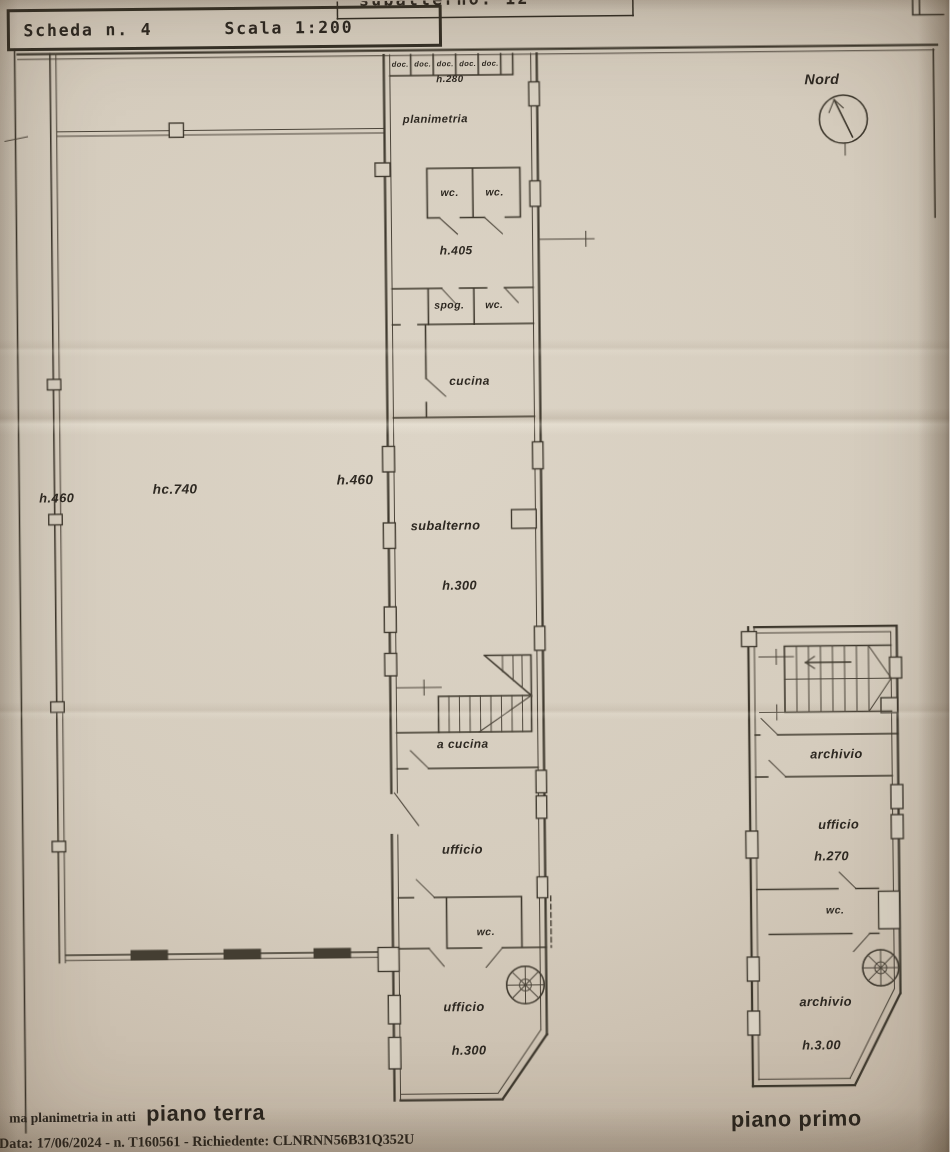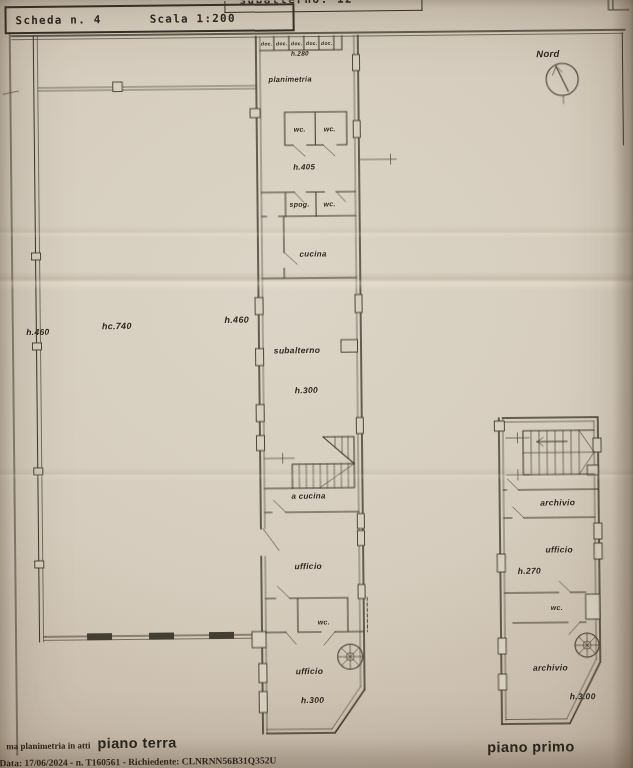--- a/index.html
+++ b/index.html
@@ -206,24 +206,24 @@
   <div class="lbl" style="left:306px;top:566px;font-size:8.5px;">ufficio</div>
   <div class="lbl" style="left:321px;top:622px;font-size:7px;">wc.</div>
   <div class="lbl" style="left:306px;top:671px;font-size:8.5px;">ufficio</div>
   <div class="lbl" style="left:309px;top:700px;font-size:8.5px;">h.300</div>
   <div class="lbl" style="left:38px;top:329px;font-size:8.5px;">h.460</div>
   <div class="lbl" style="left:117px;top:324px;font-size:9px;">hc.740</div>
   <div class="lbl" style="left:237px;top:319px;font-size:9px;">h.460</div>
 
   <div class="lbl" style="left:556px;top:505px;font-size:8.5px;">archivio</div>
   <div class="lbl" style="left:557px;top:552px;font-size:8.5px;">ufficio</div>
-  <div class="lbl" style="left:527px;top:573px;font-size:8.5px;">h.270</div>
+  <div class="lbl" style="left:552px;top:573px;font-size:8.5px;">h.270</div>
   <div class="lbl" style="left:554px;top:610px;font-size:7px;">wc.</div>
   <div class="lbl" style="left:547px;top:670px;font-size:8.5px;">archivio</div>
-  <div class="lbl" style="left:544px;top:699px;font-size:8.5px;margin-left:35px;">h.3.00</div>
+  <div class="lbl" style="left:544px;top:699px;font-size:8.5px;">h.3.00</div>
 
   <div class="atti">
     <span class="s">ma planimetria in atti</span>
     <span class="b">piano terra</span>
   </div>
   <div class="dataline">Data: 17/06/2024 - n. T160561 - Richiedente: CLNRNN56B31Q352U</div>
   <div class="pp-label">piano primo</div>
 
 </div>
 

